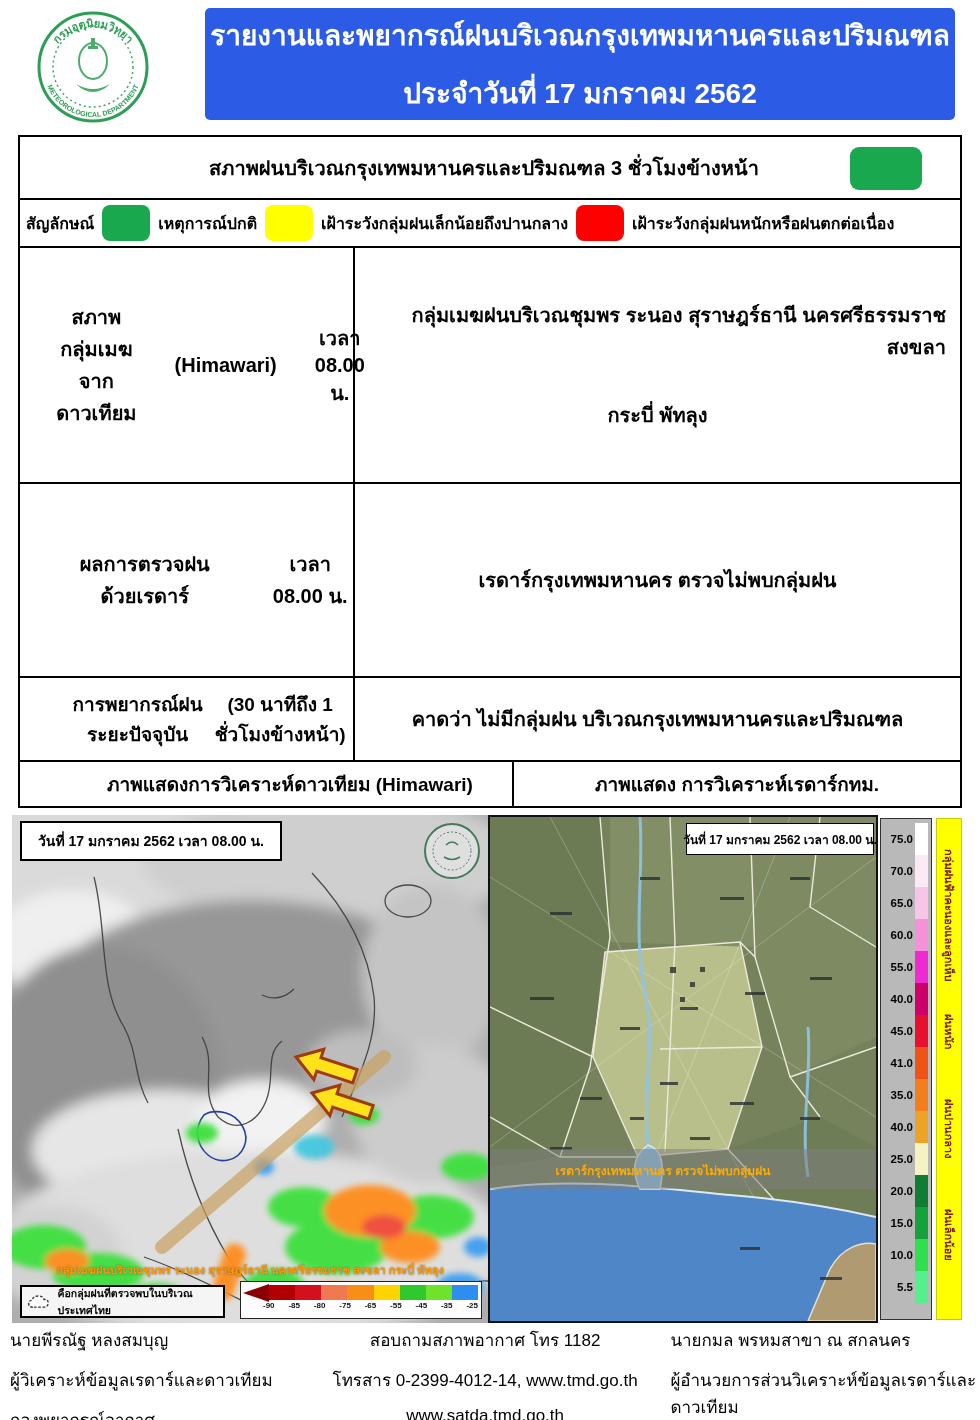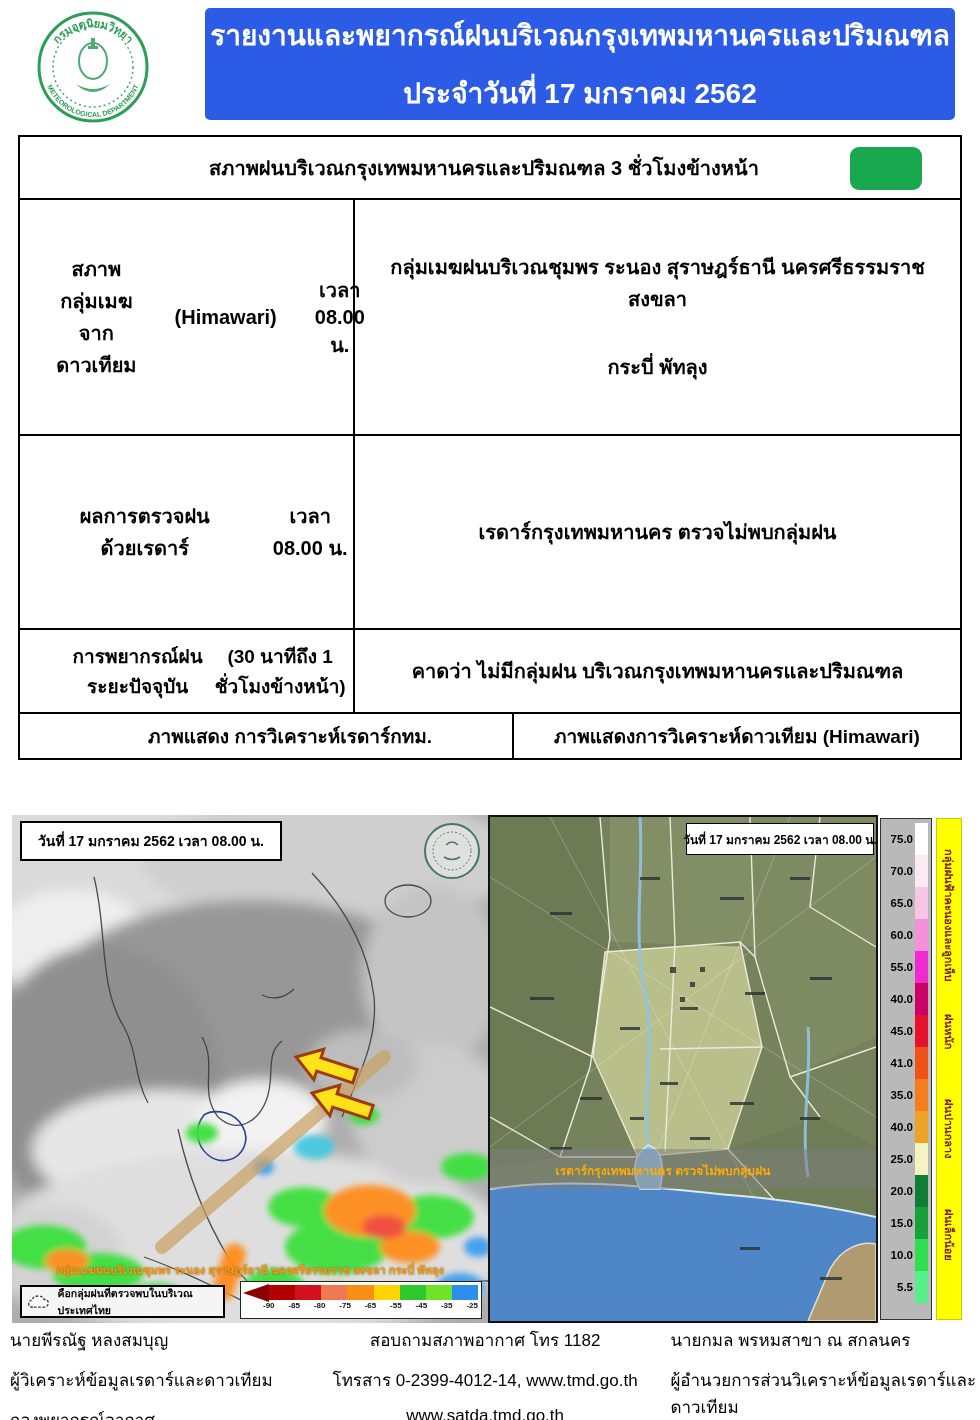--- a/index.html
+++ b/index.html
@@ -18,21 +18,21 @@
   .r1 .r1title{font-size:20px;font-weight:bold;margin-right:60px;}
   .status-box{position:absolute;right:38px;top:10px;width:72px;height:43px;border-radius:9px;}
   .r2{height:48px;align-items:center;padding:0 6px;font-size:16px;font-weight:bold;gap:4px;}
   .leg-box{width:48px;height:36px;border-radius:8px;flex:0 0 auto;margin:0 4px;}
   .r2 span{white-space:nowrap;}
   .rduo .lcell{width:287px;flex:0 0 auto;border-right:2px solid #000;box-sizing:border-box;
     display:flex;justify-content:center;align-items:center;
     font-size:20px;font-weight:bold;text-align:center;}
   .rduo .vcell{flex:1;display:flex;flex-direction:column;justify-content:center;align-items:center;
     font-size:20px;font-weight:bold;text-align:center;padding:0 14px;}
-  .r3{height:236px;}.r3 .lcell{gap:38px;}.r3 .vcell{gap:36px;}
+  .r3{height:236px;}.r3 .lcell{gap:38px;}.r3 .vcell{gap:36px;text-align:right;}
   .r4{height:194px;}.r4 .lcell{gap:46px;}
   .r5{height:84px;}.r5 .lcell{font-size:19px;}
   .r6{height:44px;}
   .r6 .ccell{width:50%;display:flex;align-items:center;justify-content:center;
     font-size:19px;font-weight:bold;box-sizing:border-box;}
   .r6 .ccell:first-child{border-right:2px solid #000;}
   
   .sat-map{position:absolute;left:12px;top:815px;width:476px;height:508px;background:#aeaeae;overflow:hidden;}
   .radar-map{position:absolute;left:488px;top:815px;width:390px;height:508px;background:#75825c;
     border:2px solid #111;box-sizing:border-box;overflow:hidden;}
@@ -108,20 +108,29 @@
     <div>ประจำวันที่  17  มกราคม  2562</div>
   </div>
 
   <div class="tbl">
 
     <div class="trow r1">
       <div class="r1title">สภาพฝนบริเวณกรุงเทพมหานครและปริมณฑล 3 ชั่วโมงข้างหน้า</div>
       <div class="status-box" style="background-color: rgb(26, 168, 79);"></div>
     </div>
 
+    <div class="trow r2">
+      <span>สัญลักษณ์</span>
+      <div class="leg-box" style="background-color: rgb(26, 168, 79);"></div>
+      <span>เหตุการณ์ปกติ</span>
+      <div class="leg-box" style="background-color: rgb(255, 255, 0);"></div>
+      <span>เฝ้าระวังกลุ่มฝนเล็กน้อยถึงปานกลาง</span>
+      <div class="leg-box" style="background-color: rgb(255, 0, 0);"></div>
+      <span>เฝ้าระวังกลุ่มฝนหนักหรือฝนตกต่อเนื่อง</span>
+    </div>
 
     <div class="trow rduo r3">
       <div class="lcell">
         <div>สภาพกลุ่มเมฆจากดาวเทียม</div>
         <div>(Himawari)</div>
         <div>เวลา 08.00 น.</div>
       </div>
       <div class="vcell">
         <div>กลุ่มเมฆฝนบริเวณชุมพร ระนอง สุราษฎร์ธานี นครศรีธรรมราช สงขลา</div>
         <div>กระบี่ พัทลุง</div>
@@ -142,22 +151,22 @@
       <div class="lcell">
         <div>การพยากรณ์ฝนระยะปัจจุบัน</div>
         <div>(30 นาทีถึง 1 ชั่วโมงข้างหน้า)</div>
       </div>
       <div class="vcell">
         <div>คาดว่า ไม่มีกลุ่มฝน บริเวณกรุงเทพมหานครและปริมณฑล</div>
       </div>
     </div>
 
     <div class="trow r6">
+      <div class="ccell">ภาพแสดงการวิเคราะห์ดาวเทียม (Himawari)</div>
       <div class="ccell">ภาพแสดง การวิเคราะห์เรดาร์กทม.</div>
-      <div class="ccell">ภาพแสดงการวิเคราะห์ดาวเทียม (Himawari)</div>
     </div>
   </div>
 
   <div class="sat-map">
     <svg width="476" height="508" viewBox="0 0 476 508">
       <defs>
         <filter id="b6" x="-40%" y="-40%" width="180%" height="180%">
             <feGaussianBlur stdDeviation="7"></feGaussianBlur>
           </filter>
         <filter id="b3" x="-40%" y="-40%" width="180%" height="180%">

